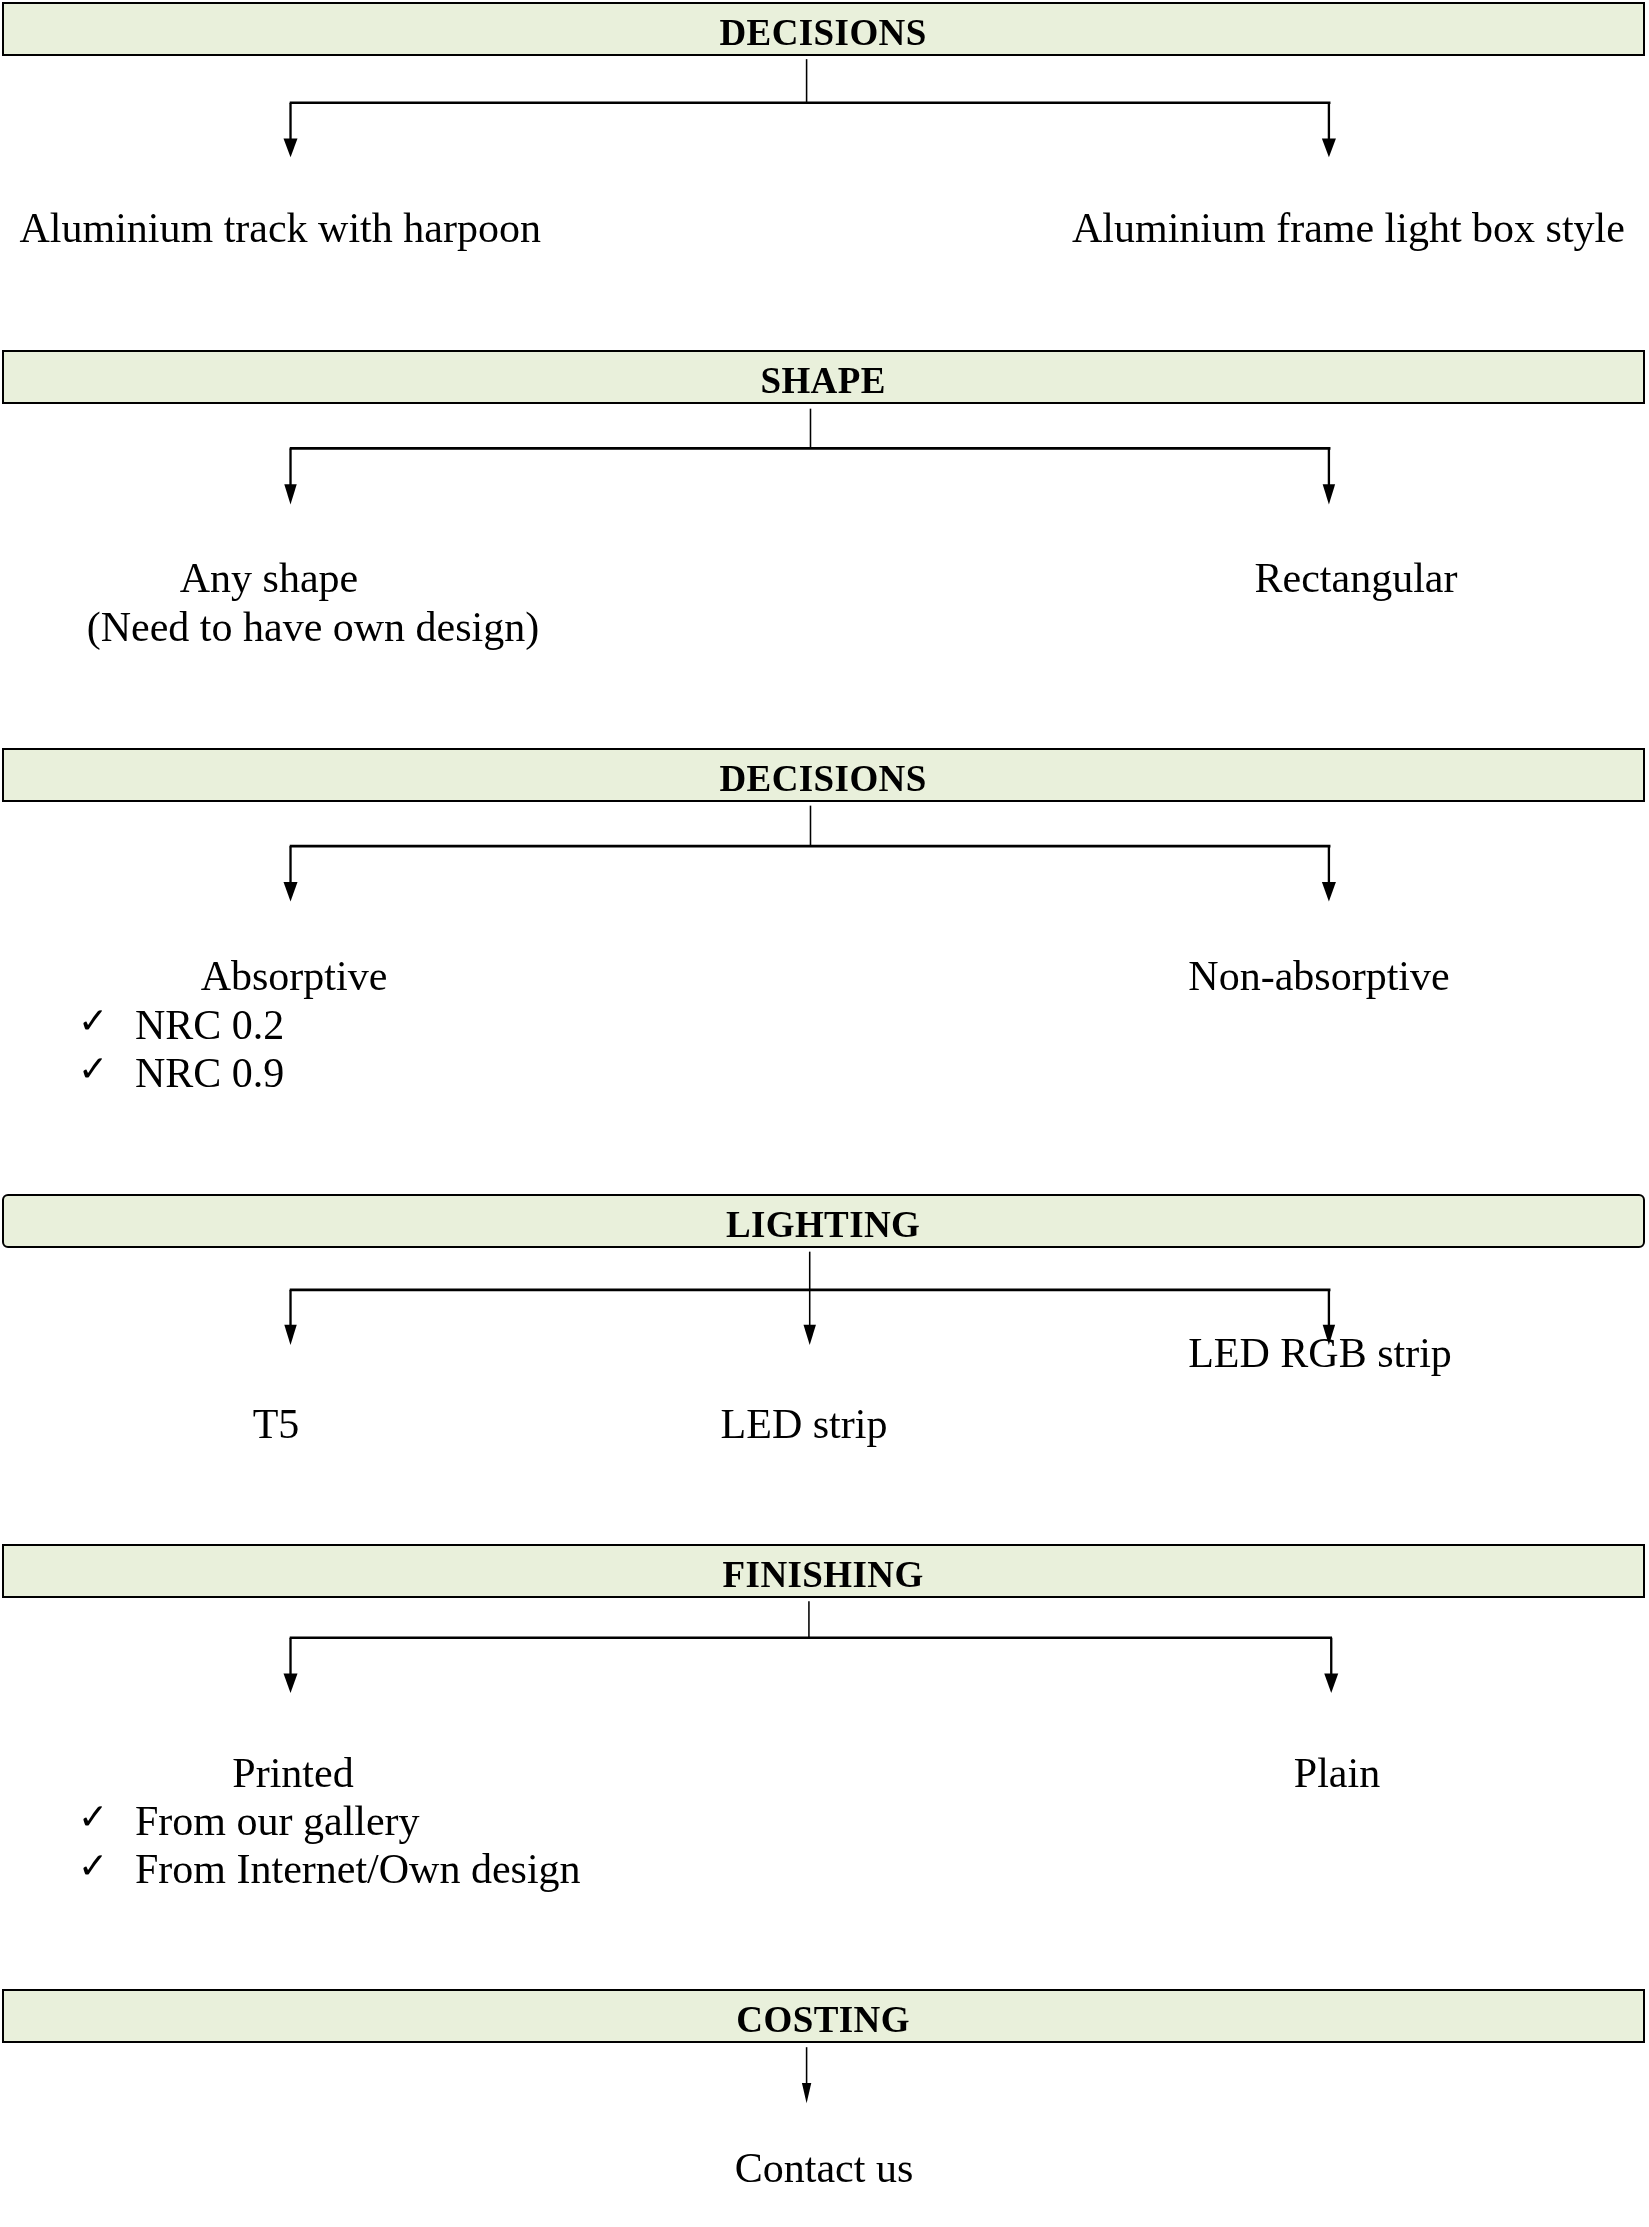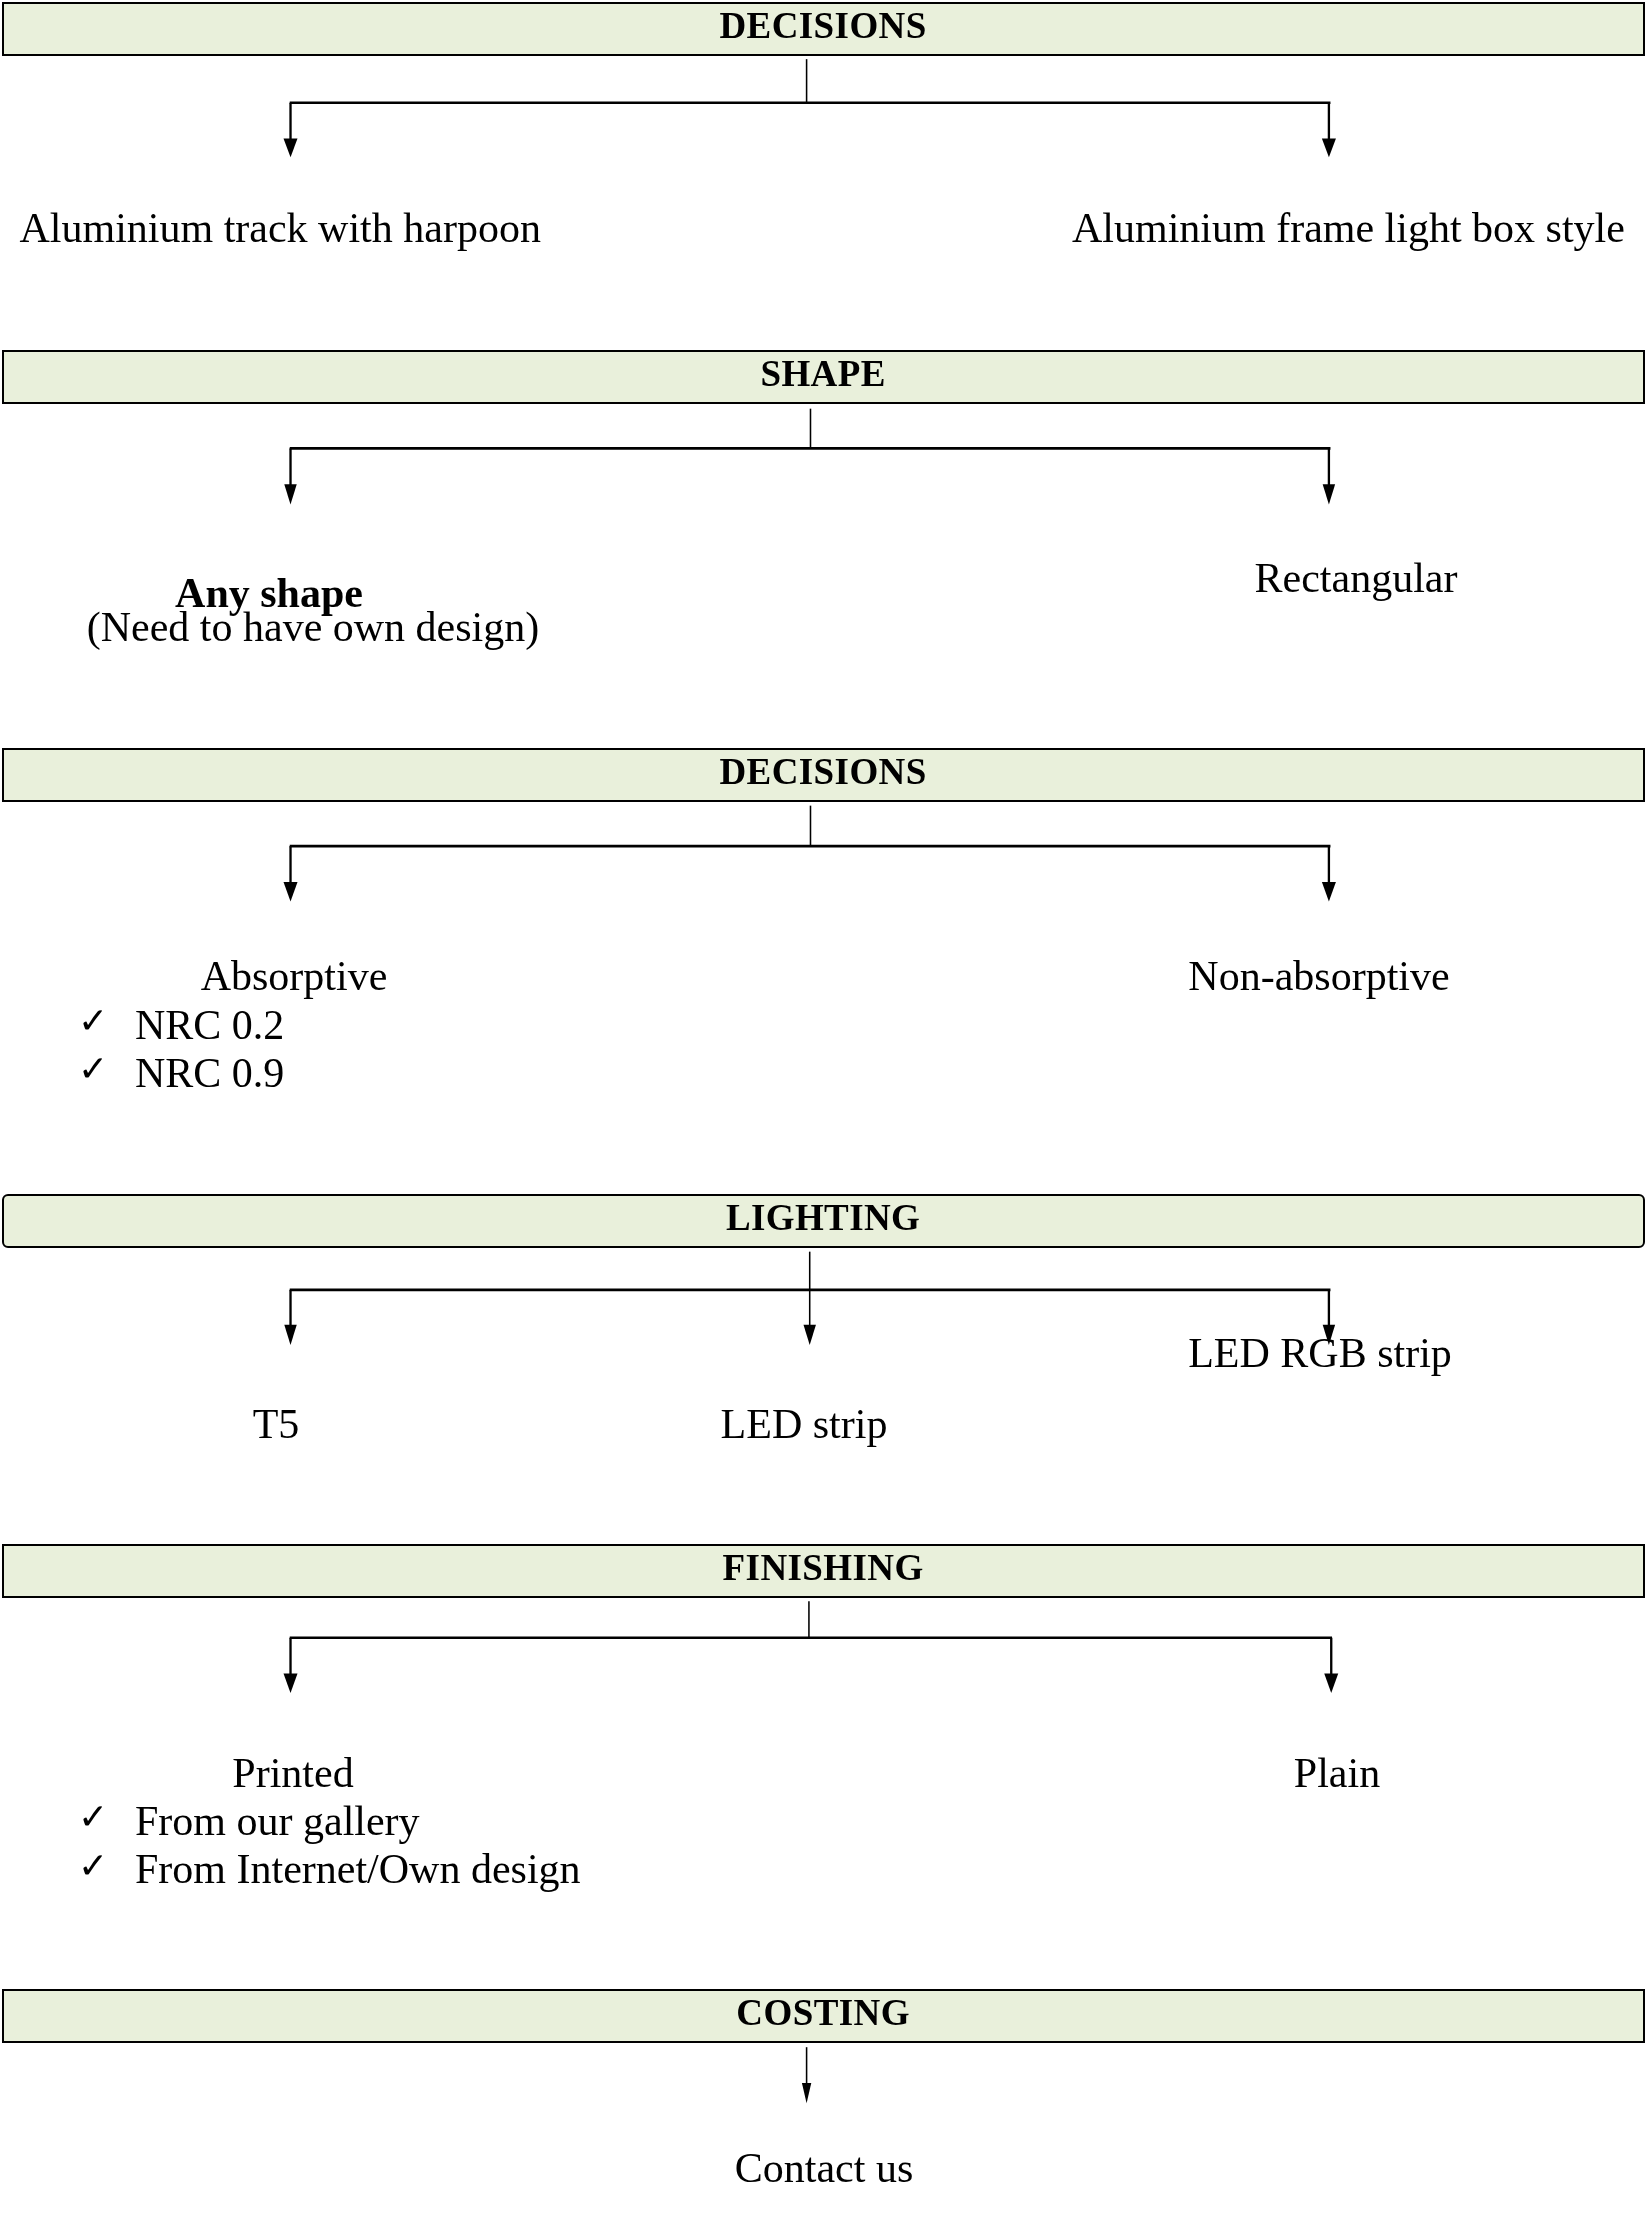--- a/index.html
+++ b/index.html
@@ -1,20 +1,20 @@
 <!DOCTYPE html>
 <html style="font-size:12.5px"><head>
 <meta charset="utf-8">
 <style>
   html, body { margin: 0; padding: 0; background: #ffffff; }
   body { width: 1649px; height: 2227px; position: relative; overflow: hidden;
          font-family: "Liberation Serif", "DejaVu Serif", serif; color: #000; }
   .hdr { position: absolute; left: 1.6px; width: 1643px; height: 54px;
          background: #e9f0db; border: 2.3px solid #000; box-sizing: border-box;
-         display: flex; align-items: flex-start; justify-content: center;
+         display: flex; align-items: flex-end; justify-content: center;
          font-weight: bold; font-size: 37px; letter-spacing: 0.4px; }
   .lbl { position: absolute; font-size: 42px; white-space: nowrap; line-height: 1; }
   .ctr { transform: translateX(-50%); text-align: center; }
   .chk { position: absolute; font-size: 36px; line-height: 1; }
   svg.conn { position: absolute; left: 0; top: 0; overflow: visible; pointer-events: none; }
 </style>
 </head>
 <body>
 
 <svg class="conn" width="1649" height="2227" viewBox="0 0 2118 2861">
@@ -102,21 +102,21 @@
 
 <div class="hdr" style="top:1.6px;">
   <span>DECISIONS</span>
 </div>
 <div class="lbl" style="left:19.5px; top:207px;">Aluminium track with harpoon</div>
 <div class="lbl" style="left:1072px; top:207px;">Aluminium frame light box style</div>
 
 <div class="hdr" style="top:350px;">
   <span>SHAPE</span>
 </div>
-<div class="lbl ctr" style="left:269px; top:572px;font-weight:bold;">Any shape</div>
+<div class="lbl ctr" style="left:269px; top:557px;">Any shape</div>
 <div class="lbl ctr" style="left:269px; top:606px;margin-left:44px;">(Need to have own design)</div>
 <div class="lbl ctr" style="left:1332px; top:557px;margin-left:24px;">Rectangular</div>
 
 <div class="hdr" style="top:748px;">
   <span>DECISIONS</span>
 </div>
 <div class="lbl ctr" style="left:294px; top:955px;">Absorptive</div>
 <div>
   <div class="chk" style="left:78px; top:1003px;">✓</div>
   <div class="lbl" style="left:135px; top:1004px;">NRC 0.2</div>

